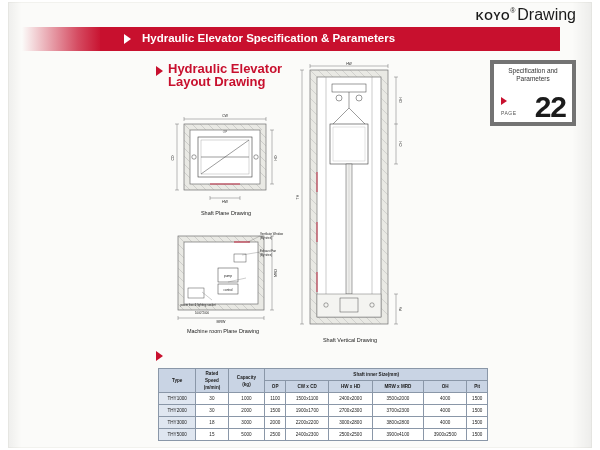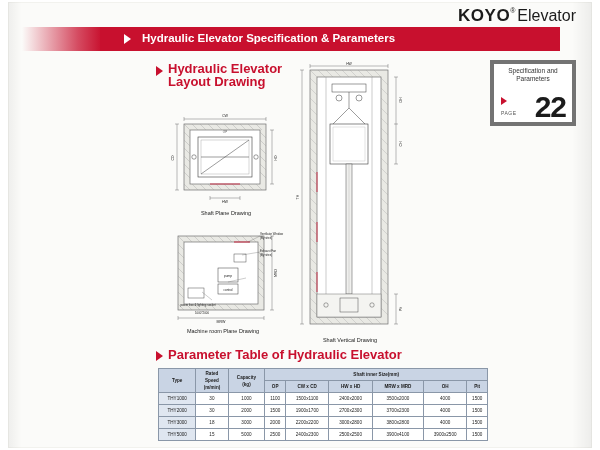--- a/index.html
+++ b/index.html
@@ -39,21 +39,21 @@
     position: absolute;
     right: 24px;
     top: 6px;
     font-size: 16px;
     letter-spacing: 0px;
     color: #1b1b1b;
     white-space: nowrap;
   }
   .brand .koyo {
     font-weight: bold;
-    font-size: 17px;
+    font-size: 11px;
     letter-spacing: 0.5px;
   }
   .brand .reg {
     font-size: 7px;
     vertical-align: top;
     position: relative;
     top: 1px;
   }
   .brand .elev {
     font-size: 16px;
@@ -202,21 +202,21 @@
     background: #ffffff;
   }
 </style>
 </head>
 <body>
 
 <div class="page">
   <div class="paper"></div>
 
   <div class="brand">
-    <span class="koyo">KOYO</span><span class="reg">®</span><span class="elev">Elevator</span>
+    <span class="koyo">KOYO</span><span class="reg">®</span><span class="elev">Drawing</span>
   </div>
 
   <div class="titleband">
     <div class="fade"></div>
     <div class="arrow"></div>
     <div class="txt">Hydraulic Elevator Specification &amp; Parameters</div>
   </div>
 
   <div class="sec-arrow" style="left:156px; top:66px;"></div>
   <div class="sec-head" style="left:168px; top:63px;">Hydraulic Elevator
@@ -513,21 +513,20 @@
       <text x="7" y="135" font-size="3.6" fill="#222" text-anchor="middle" transform="rotate(-90 7 135)" font-family="'Liberation Sans',sans-serif">TH</text>
       <text x="110" y="38" font-size="3.6" fill="#222" text-anchor="middle" transform="rotate(-90 110 38)" font-family="'Liberation Sans',sans-serif">OH</text>
       <text x="110" y="82" font-size="3.6" fill="#222" text-anchor="middle" transform="rotate(-90 110 82)" font-family="'Liberation Sans',sans-serif">CH</text>
       <text x="110" y="247" font-size="3.6" fill="#222" text-anchor="middle" transform="rotate(-90 110 247)" font-family="'Liberation Sans',sans-serif">Pit</text>
       <text x="57" y="2.6" font-size="3.4" fill="#222" text-anchor="middle" font-family="'Liberation Sans',sans-serif">HW</text>
     </svg>
     <div class="cap-label" style="left:18px; top:275px; width:80px;">Shaft Vertical Drawing</div>
   </div>
 
   <div class="sec-arrow" style="left:156px; top:351px;"></div>
-  <div class="sec-head" style="left:168px; top:349px;">Parameter Table of Hydraulic Elevator</div>
 
   <div class="tbl-wrap">
     <table class="params">
       <thead>
         <tr>
           <th rowspan="2">Type</th>
           <th rowspan="2" style="white-space:pre-line;">Rated
 Speed
 (m/min)</th>
           <th rowspan="2" style="white-space:pre-line;">Capacity

